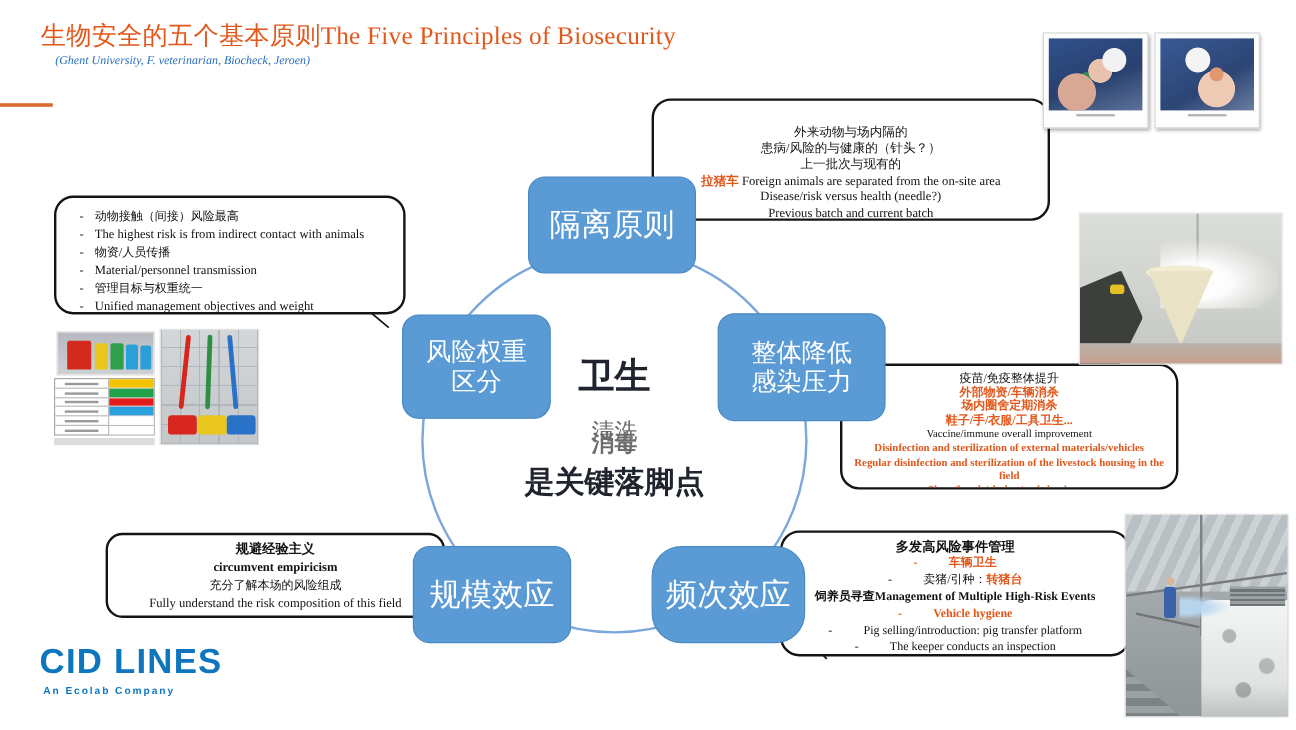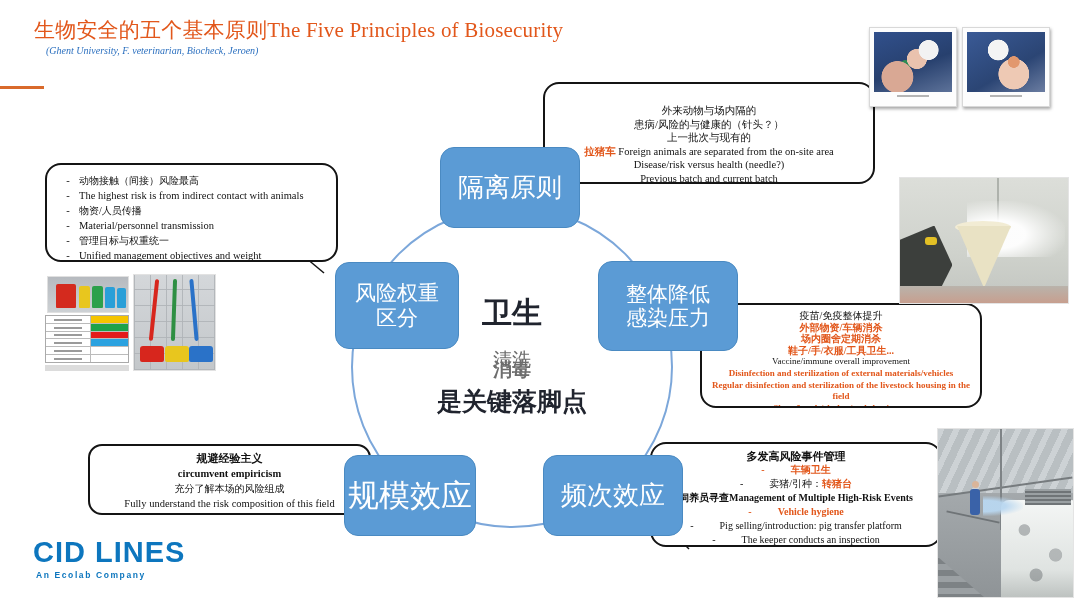--- a/index.html
+++ b/index.html
@@ -20,22 +20,22 @@
 
   
   .bluebox {
     background:#5B9BD5; border:1px solid #4a8ac2; border-radius:14px;
     color:#fff; display:flex; flex-direction:column; align-items:center; justify-content:center;
     z-index:3; text-align:center; line-height:1.15;
   }
   .bb-isolation  { left:440px; top:147px; width:140px; height:81px; font-size:26px; }
   .bb-risk       { left:287px; top:262px; width:124px; height:87px; font-size:21px;margin-left:48px; }
   .bb-overall    { left:598px; top:261px; width:140px; height:90px; font-size:21px; }
-  .bb-scale      { left:344px; top:455px; width:132px; height:81px; font-size:31px; }
-  .bb-frequency  { left:543px; top:455px; width:140px; height:81px; font-size:26px; }
+  .bb-scale      { left:344px; top:455px; width:132px; height:81px; font-size:26px; }
+  .bb-frequency  { left:543px; top:455px; width:128px; height:81px; font-size:26px;border-radius:25px; }
 
   
   .center-txt { z-index:2; width:220px; left:402px; text-align:center; }
   .ct1 { top:293px; font-size:30px; font-weight:bold; color:#20242e; }
   .ct2 { top:331px; font-size:19px; color:#6d6d6d;margin-top:16px; }
   .ct3 { top:357px; font-size:19px; color:#6d6d6d;font-weight:bold; }
   .ct4 { top:385px; font-size:25px; font-weight:bold; color:#20242e; }
 
   
   .callout {

